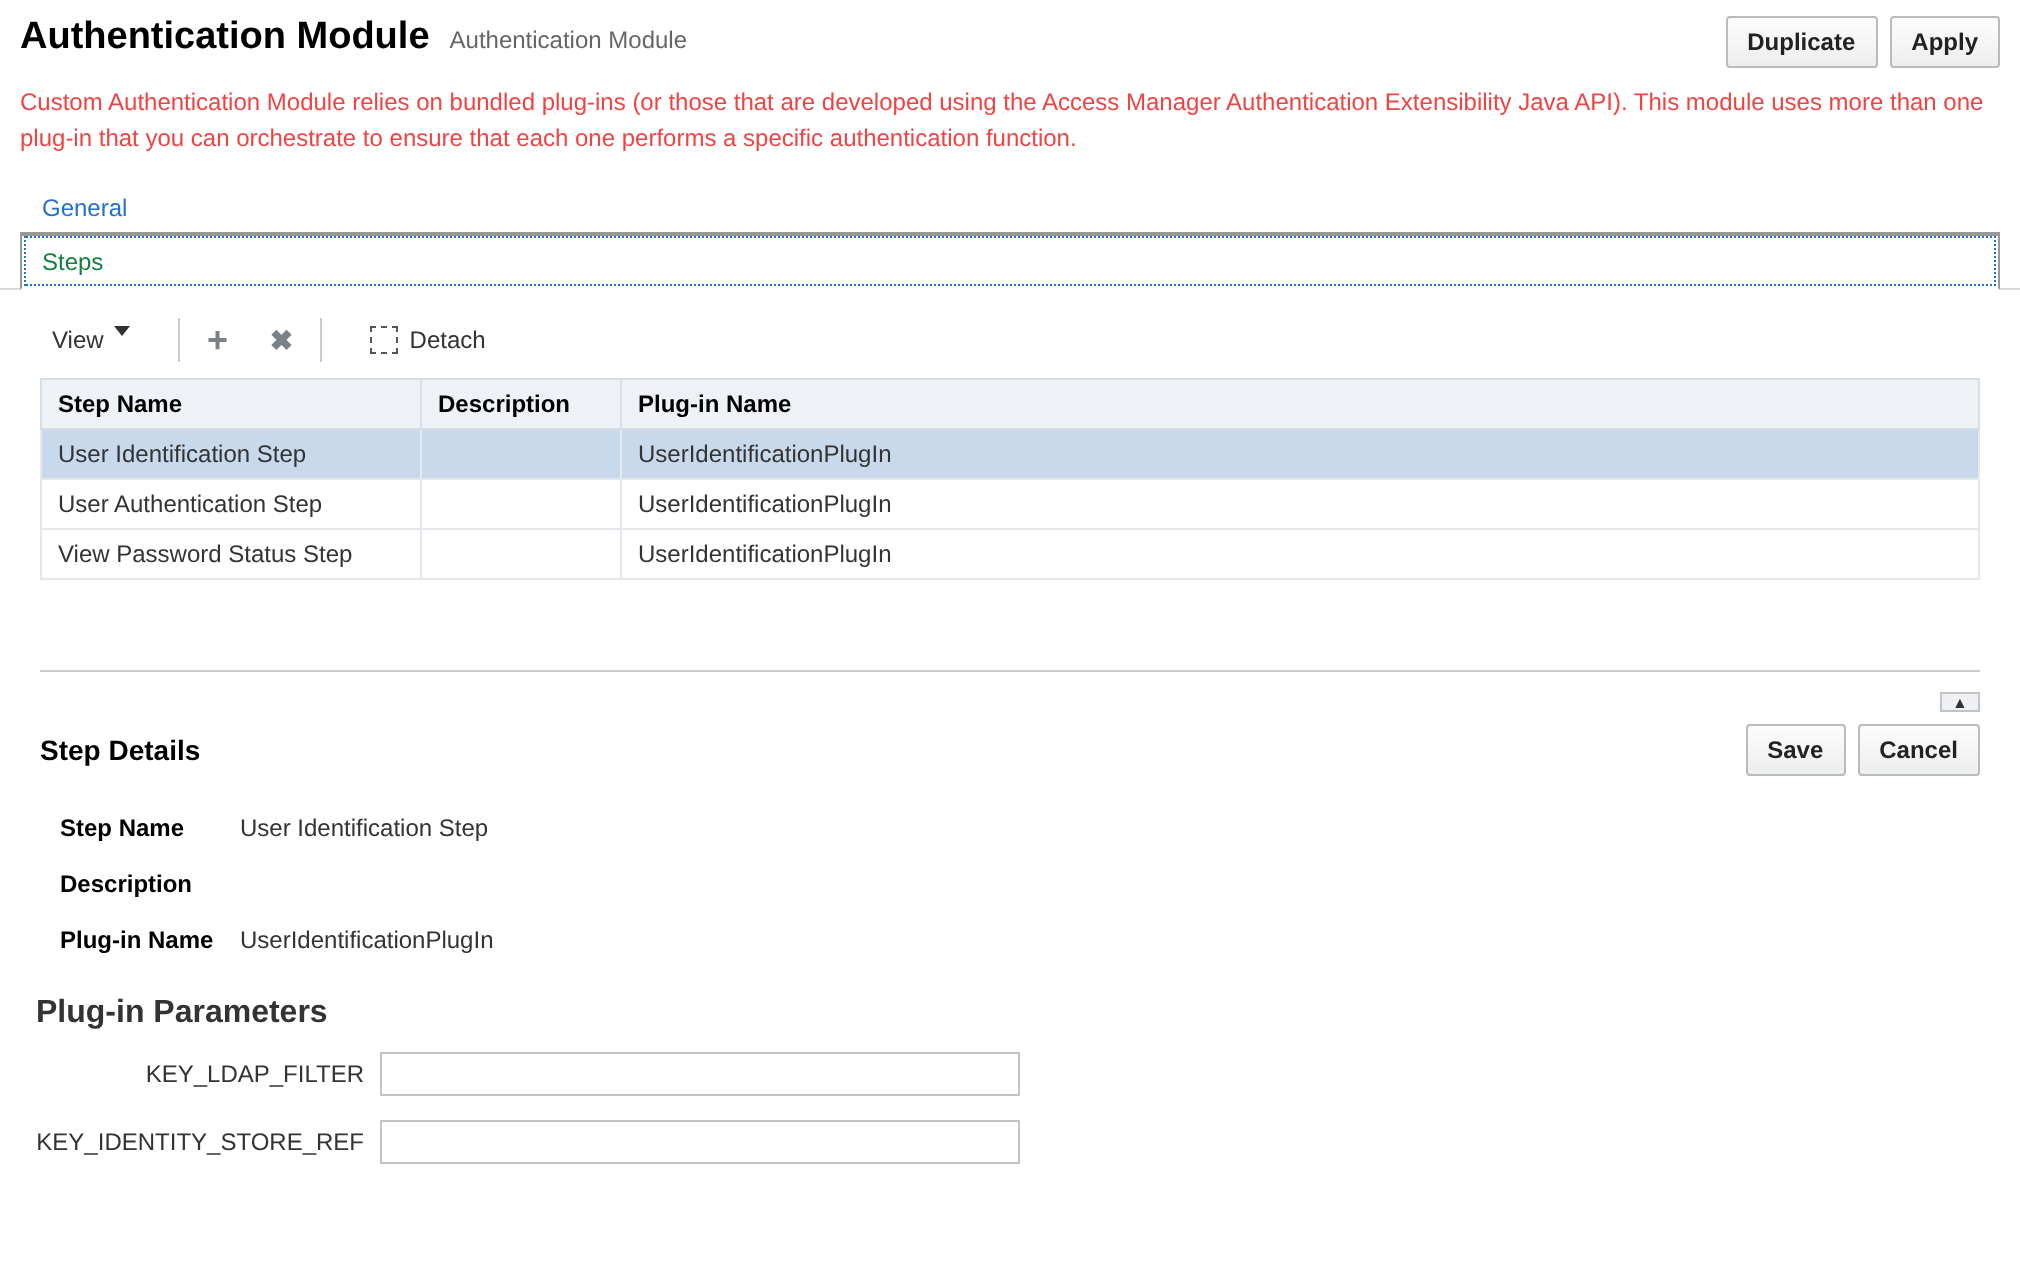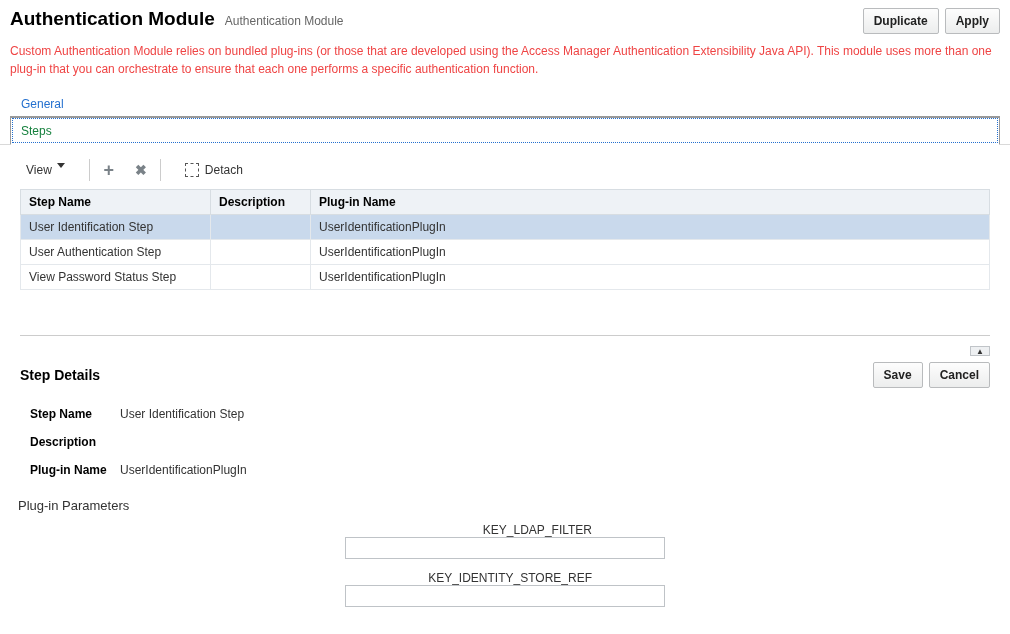--- a/index.html
+++ b/index.html
@@ -30,22 +30,22 @@
     tr.selected td { background: #c9d9ec; }
     .hr-line { border-top: 1px solid #ccc; margin: 45px 20px 0 20px; }
     .collapse-handle { display:flex; justify-content:flex-end; padding: 10px 20px 0 0; }
     .collapse-btn { width: 20px; height: 10px; background: #eef0f2; border: 1px solid #c0c4c8; display:flex; align-items:center; justify-content:center; cursor:pointer; font-size:8px; }
     .details-header { display:flex; justify-content: space-between; align-items: center; padding: 6px 20px 0 20px; }
     .section-title { font-size: 14px; font-weight: bold; color: #000; }
     .details-fields { padding: 12px 20px 6px 30px; }
     .field-row { display: flex; padding: 7px 0; font-size: 12px; }
     .field-label { width: 80px; font-weight: bold; text-align: left; color:#000; }
     .field-value { padding-left: 10px; }
-    .param-title { font-size: 13px; font-weight: normal; padding: 8px 20px 4px 18px; }
-    .param-row { display: flex; align-items: center; padding: 6px 0; flex-direction: column; }
+    .param-title { font-size: 16px; font-weight: bold; padding: 8px 20px 4px 18px; }
+    .param-row { display: flex; align-items: center; padding: 6px 0; }
     .param-label { width: 190px; text-align: right; font-size: 12px; padding-right: 8px; }
     .param-input { width: 320px; height: 22px; border: 1px solid #bfc3c7; padding: 2px 4px; font-size: 12px; }
     .tool-group { display:flex; gap: 14px; align-items:center; }
   </style>
 </head>
 <body>
 
 <div class="header">
   <div class="header-left">
     <div class="page-title">Authentication Module</div>

